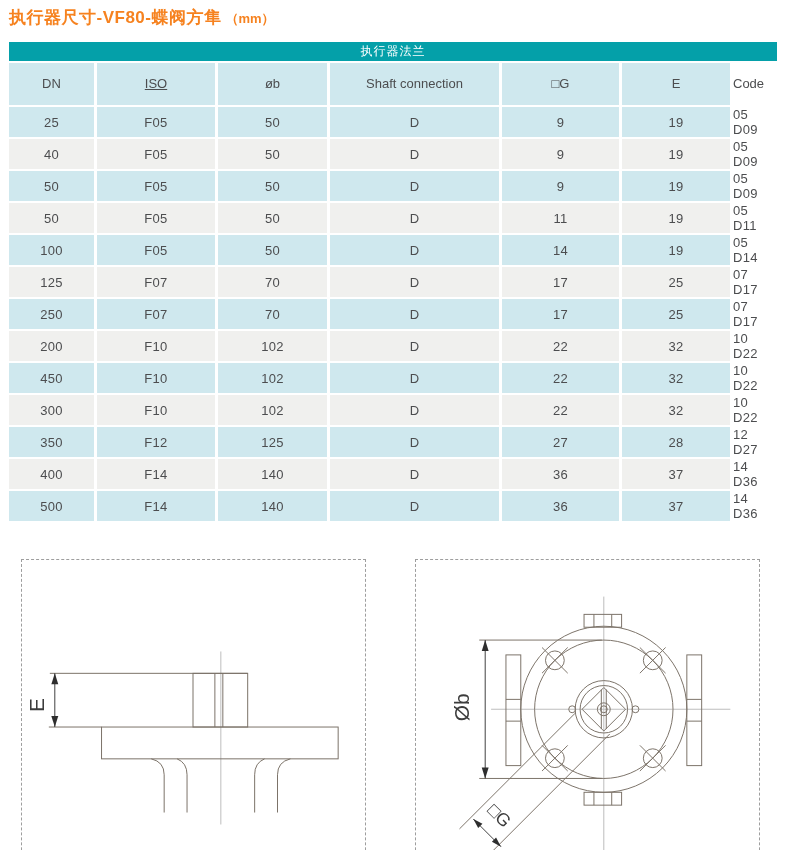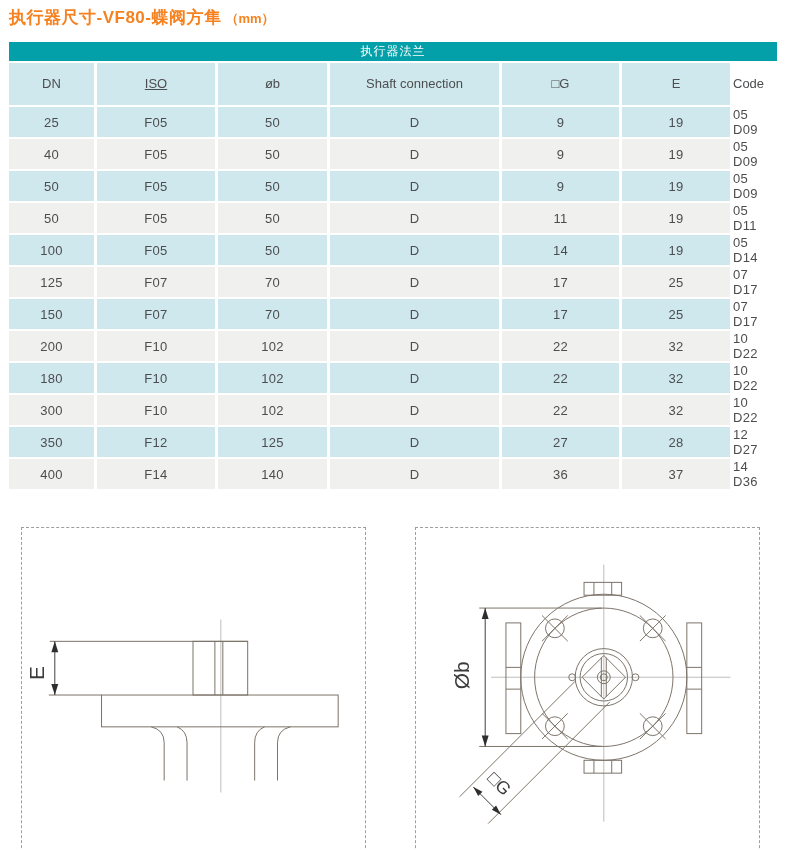--- a/index.html
+++ b/index.html
@@ -139,39 +139,39 @@
         <tr>
           <td>125</td>
           <td>F07</td>
           <td>70</td>
           <td>D</td>
           <td>17</td>
           <td>25</td>
           <td>07 D17</td>
         </tr>
         <tr>
-          <td>150</td>
+          <td>250</td>
           <td>F07</td>
           <td>70</td>
           <td>D</td>
           <td>17</td>
           <td>25</td>
           <td>07 D17</td>
         </tr>
         <tr>
           <td>200</td>
           <td>F10</td>
           <td>102</td>
           <td>D</td>
           <td>22</td>
           <td>32</td>
           <td>10 D22</td>
         </tr>
         <tr>
-          <td>180</td>
+          <td>450</td>
           <td>F10</td>
           <td>102</td>
           <td>D</td>
           <td>22</td>
           <td>32</td>
           <td>10 D22</td>
         </tr>
         <tr>
           <td>300</td>
           <td>F10</td>
@@ -185,20 +185,29 @@
           <td>350</td>
           <td>F12</td>
           <td>125</td>
           <td>D</td>
           <td>27</td>
           <td>28</td>
           <td>12 D27</td>
         </tr>
         <tr>
           <td>400</td>
+          <td>F14</td>
+          <td>140</td>
+          <td>D</td>
+          <td>36</td>
+          <td>37</td>
+          <td>14 D36</td>
+        </tr>
+        <tr>
+          <td>500</td>
           <td>F14</td>
           <td>140</td>
           <td>D</td>
           <td>36</td>
           <td>37</td>
           <td>14 D36</td>
         </tr>
       </tbody>
   </table>
 

